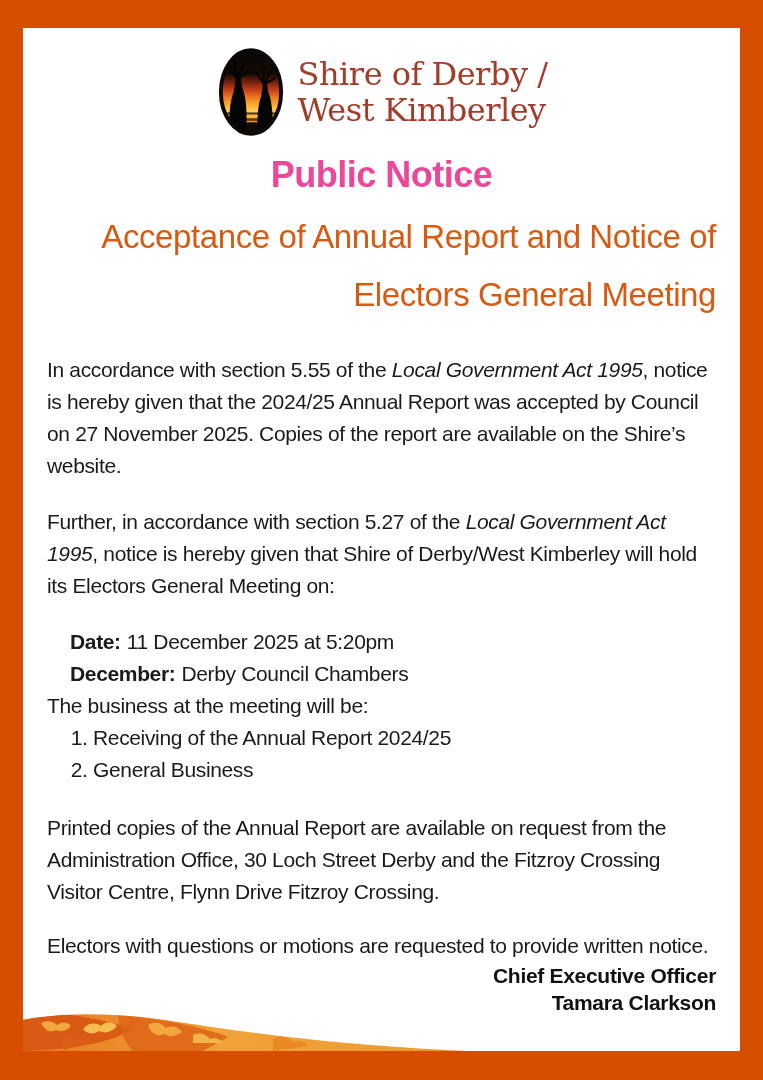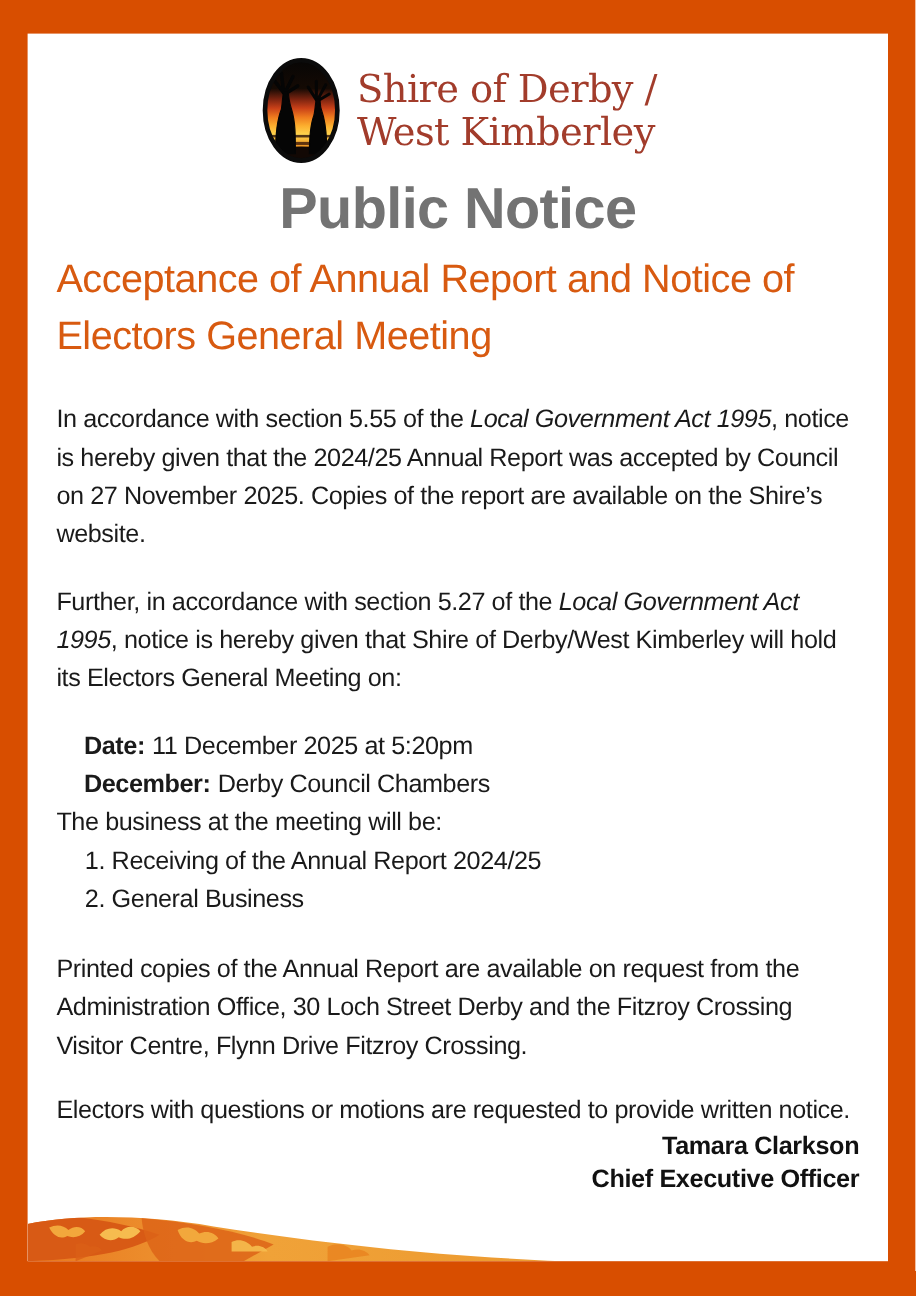--- a/index.html
+++ b/index.html
@@ -36,32 +36,32 @@
     font-size: 32px;
     line-height: 36px;
     color: #a23c2b;
     letter-spacing: -0.5px;
     white-space: nowrap;
   }
   
   .title {
     margin: 14px 0 0 0;
     text-align: center;
-    font-size: 48px;
+    font-size: 36px;
     line-height: 46px;
     font-weight: bold;
-    color: #737373;
+    color: #ec4899;
     letter-spacing: -0.5px;
   }
   .subtitle {
     margin: 10px auto 0 auto;
     max-width: 672px;
-    text-align: left;
+    text-align: right;
     font-size: 33px;
-    line-height: 48px;
+    line-height: 58px;
     font-weight: 500;
     color: #d85a10;
     letter-spacing: -0.4px;
   }
   
   .bodytext {
     color: #1a1a1a;
     font-size: 21px;
     line-height: 32px;
     letter-spacing: -0.35px;
@@ -163,22 +163,22 @@
         <li>Receiving of the Annual Report 2024/25</li>
         <li>General Business</li>
       </ol>
     </div>
 
     <p class="bodytext p4">Printed copies of the Annual Report are available on request from the Administration Office, 30 Loch Street Derby and the Fitzroy Crossing Visitor Centre, Flynn Drive Fitzroy Crossing.</p>
 
     <p class="bodytext p5">Electors with questions or motions are requested to provide written notice.</p>
 
     <div class="signature">
+      <div>Chief Executive Officer</div>
       <div>Tamara Clarkson</div>
-      <div>Chief Executive Officer</div>
     </div>
 
     <svg class="footer-wave" viewBox="0 0 445 40" preserveAspectRatio="none" aria-hidden="true">
       <defs>
         <linearGradient id="waveGrad" x1="0" y1="0" x2="1" y2="0">
           <stop offset="0" stop-color="#e8771f"></stop>
           <stop offset="0.45" stop-color="#f0a238"></stop>
           <stop offset="1" stop-color="#ec9a30"></stop>
         </linearGradient>
         <clipPath id="waveClip">

